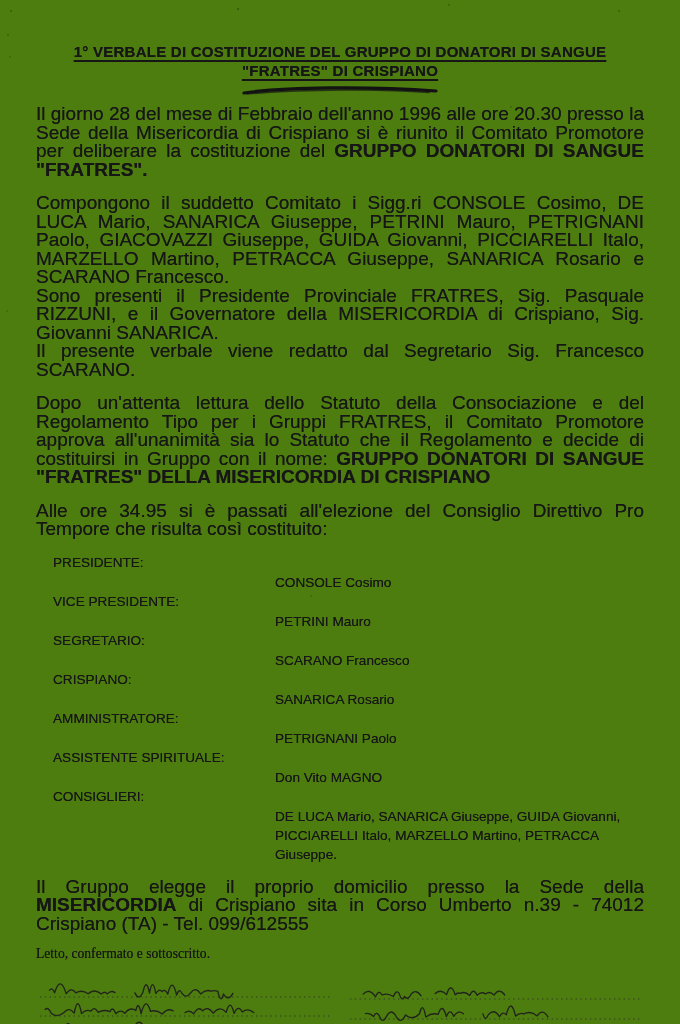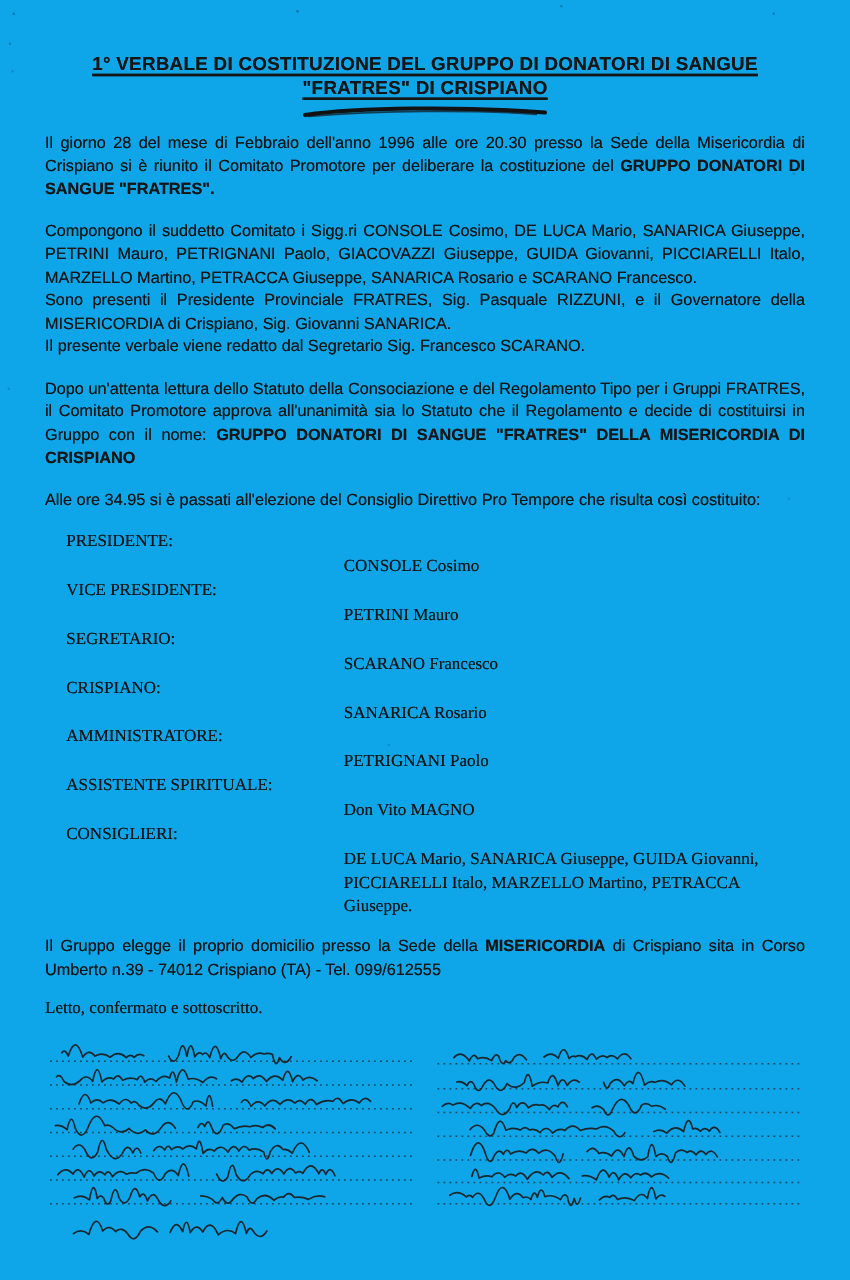--- a/index.html
+++ b/index.html
@@ -1,42 +1,42 @@
 <!DOCTYPE html>
 <html><head>
 <meta charset="utf-8">
 <style>
   html,body{margin:0;padding:0;background:#ffffff;}
   .page{
     position:relative;
     width:680px;height:1024px;
     box-sizing:border-box;
-    background:#0ea5e9;
+    background:#4d7c0f;
     padding:42px 36px 0 36px;
     font-family:"Liberation Sans","DejaVu Sans",sans-serif;
     color:#161616;
     text-shadow:0 0 .4px rgba(25,25,25,.8);
     overflow:hidden;
   }
   .specks{position:absolute;left:10px;top:10px;width:2px;height:2px;border-radius:50%;
     background:rgba(0,0,0,.28);
     box-shadow:227px -2px 0 rgba(0,0,0,.30), 438px -6px 0 rgba(0,0,0,.22),
                608px 0px 0 rgba(0,0,0,.25), -3px 24px 0 rgba(0,0,0,.22),
                -1px 46px 0 rgba(0,0,0,.16), 500px 96px 0 rgba(0,0,0,.18),
                624px 128px 0 rgba(0,0,0,.14), -4px 300px 0 rgba(0,0,0,.15),
                620px 388px 0 rgba(0,0,0,.12), 300px 585px 0 rgba(0,0,0,.14);}
   .title{font-size:15px;font-weight:bold;line-height:19px;text-align:center;letter-spacing:.25px;}
   .title .tline{display:inline;text-decoration:underline;text-decoration-thickness:1.5px;text-underline-offset:3px;}
   .stroke-wrap{text-align:center;height:14px;margin-top:3px;}
-  .para{font-size:13px;line-height:18.5px;text-align:justify;margin:0;}
+  .para{font-size:19px;line-height:18.5px;text-align:justify;margin:0;}
   .para .b{font-weight:bold;}
   .blk{margin-bottom:15px;}
   .blk-tight p{margin:0;}
   .first-para{margin-top:8px;}
-  .council{margin:14px 0 14px 0;font-size:13.6px;line-height:19px;font-family:Liberation Serif, serif;}
+  .council{margin:14px 0 14px 0;font-size:13.6px;line-height:19px;}
   .c-row{display:flex;padding-left:17px;}
   .c-label{width:222px;flex:none;}
   .c-value{flex:1;max-width:388px;margin-top:20px;}
   .closing{font-size:13.6px;line-height:18px;margin:12px 0 0 0;font-family:Liberation Serif, serif;}
   .sig-area{position:relative;height:200px;margin-top:4px;}
   .sig-svg{position:absolute;top:0;}
   .sig-left{left:-2px;}
   .sig-right{left:304px;}
   .dots{stroke:#2b2b2b;stroke-width:1.2;stroke-dasharray:1.4 3.4;fill:none;opacity:.78;}
   .ink{stroke:#1c1c1c;stroke-width:1.35;fill:none;stroke-linecap:round;stroke-linejoin:round;opacity:.92;}

